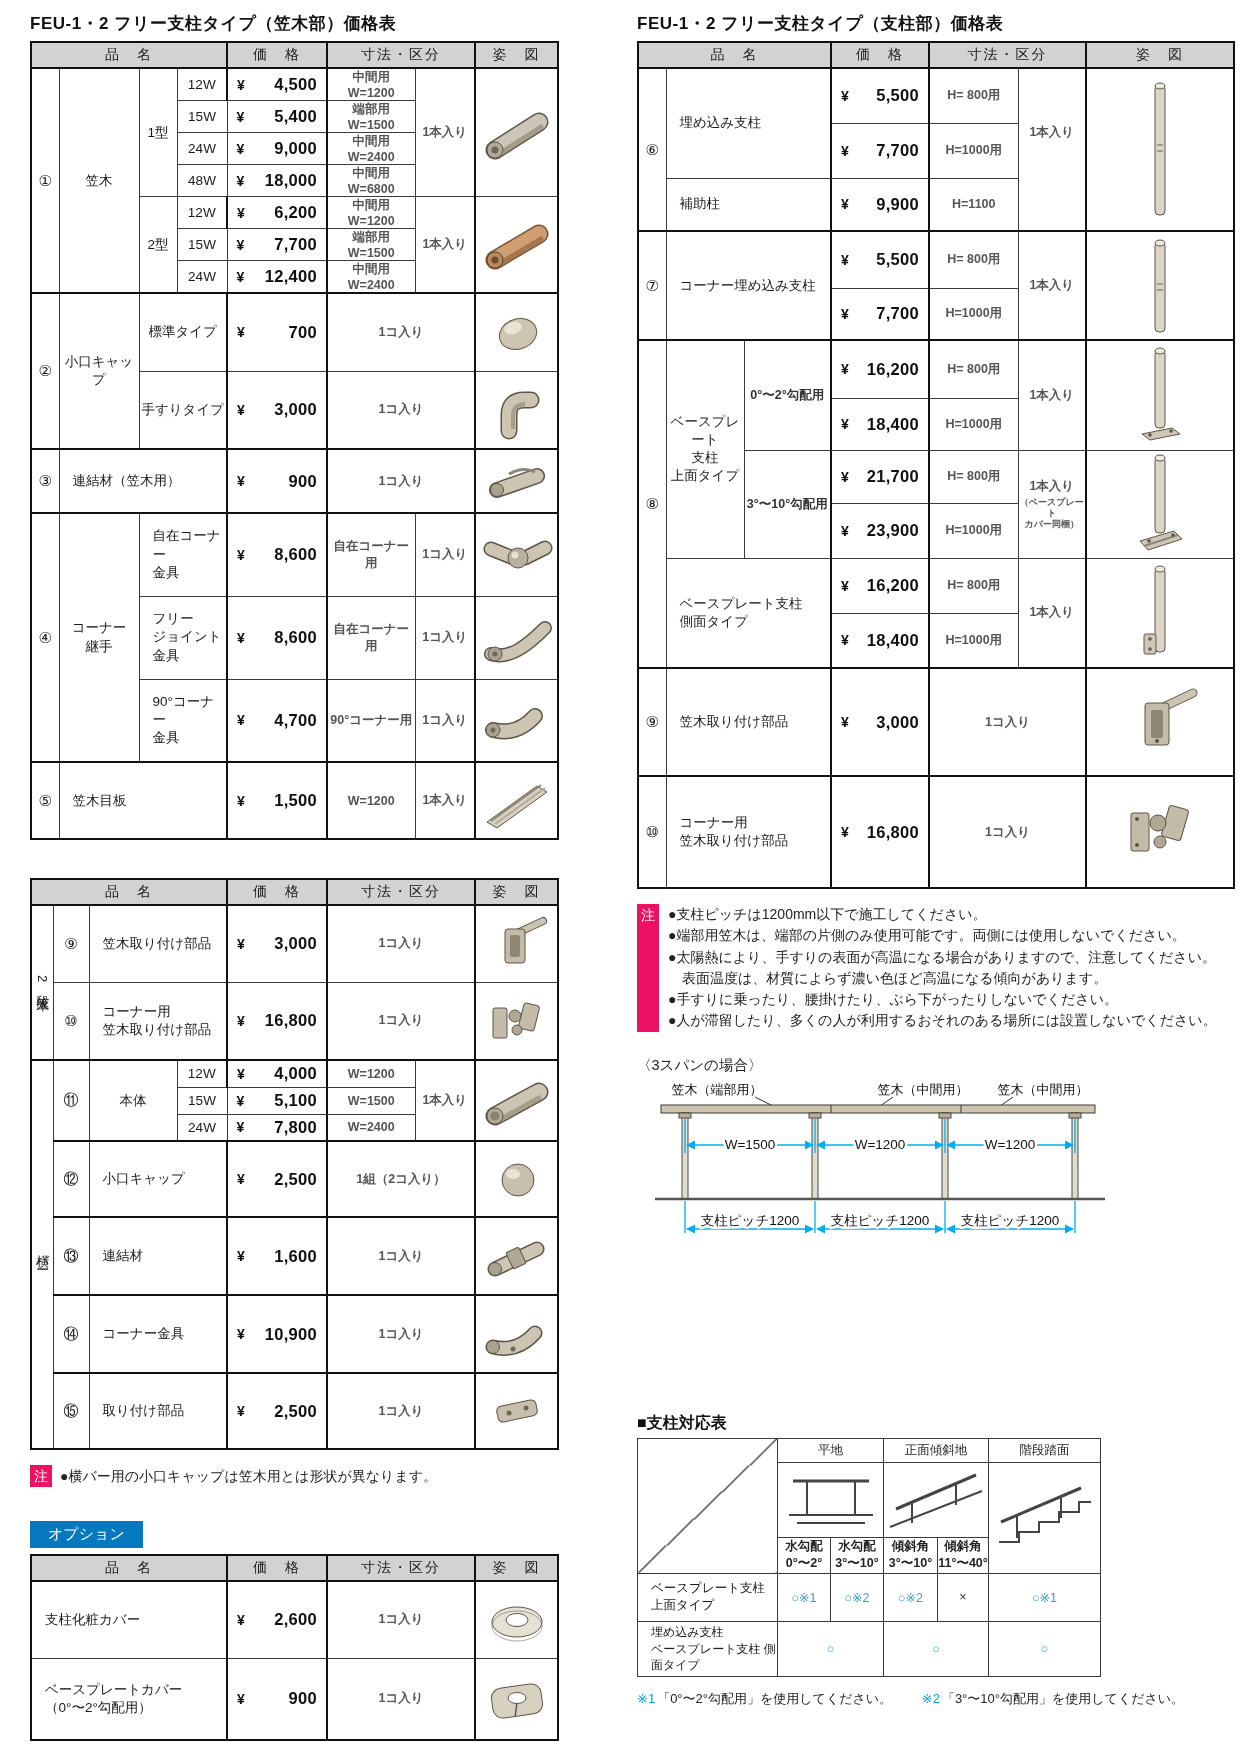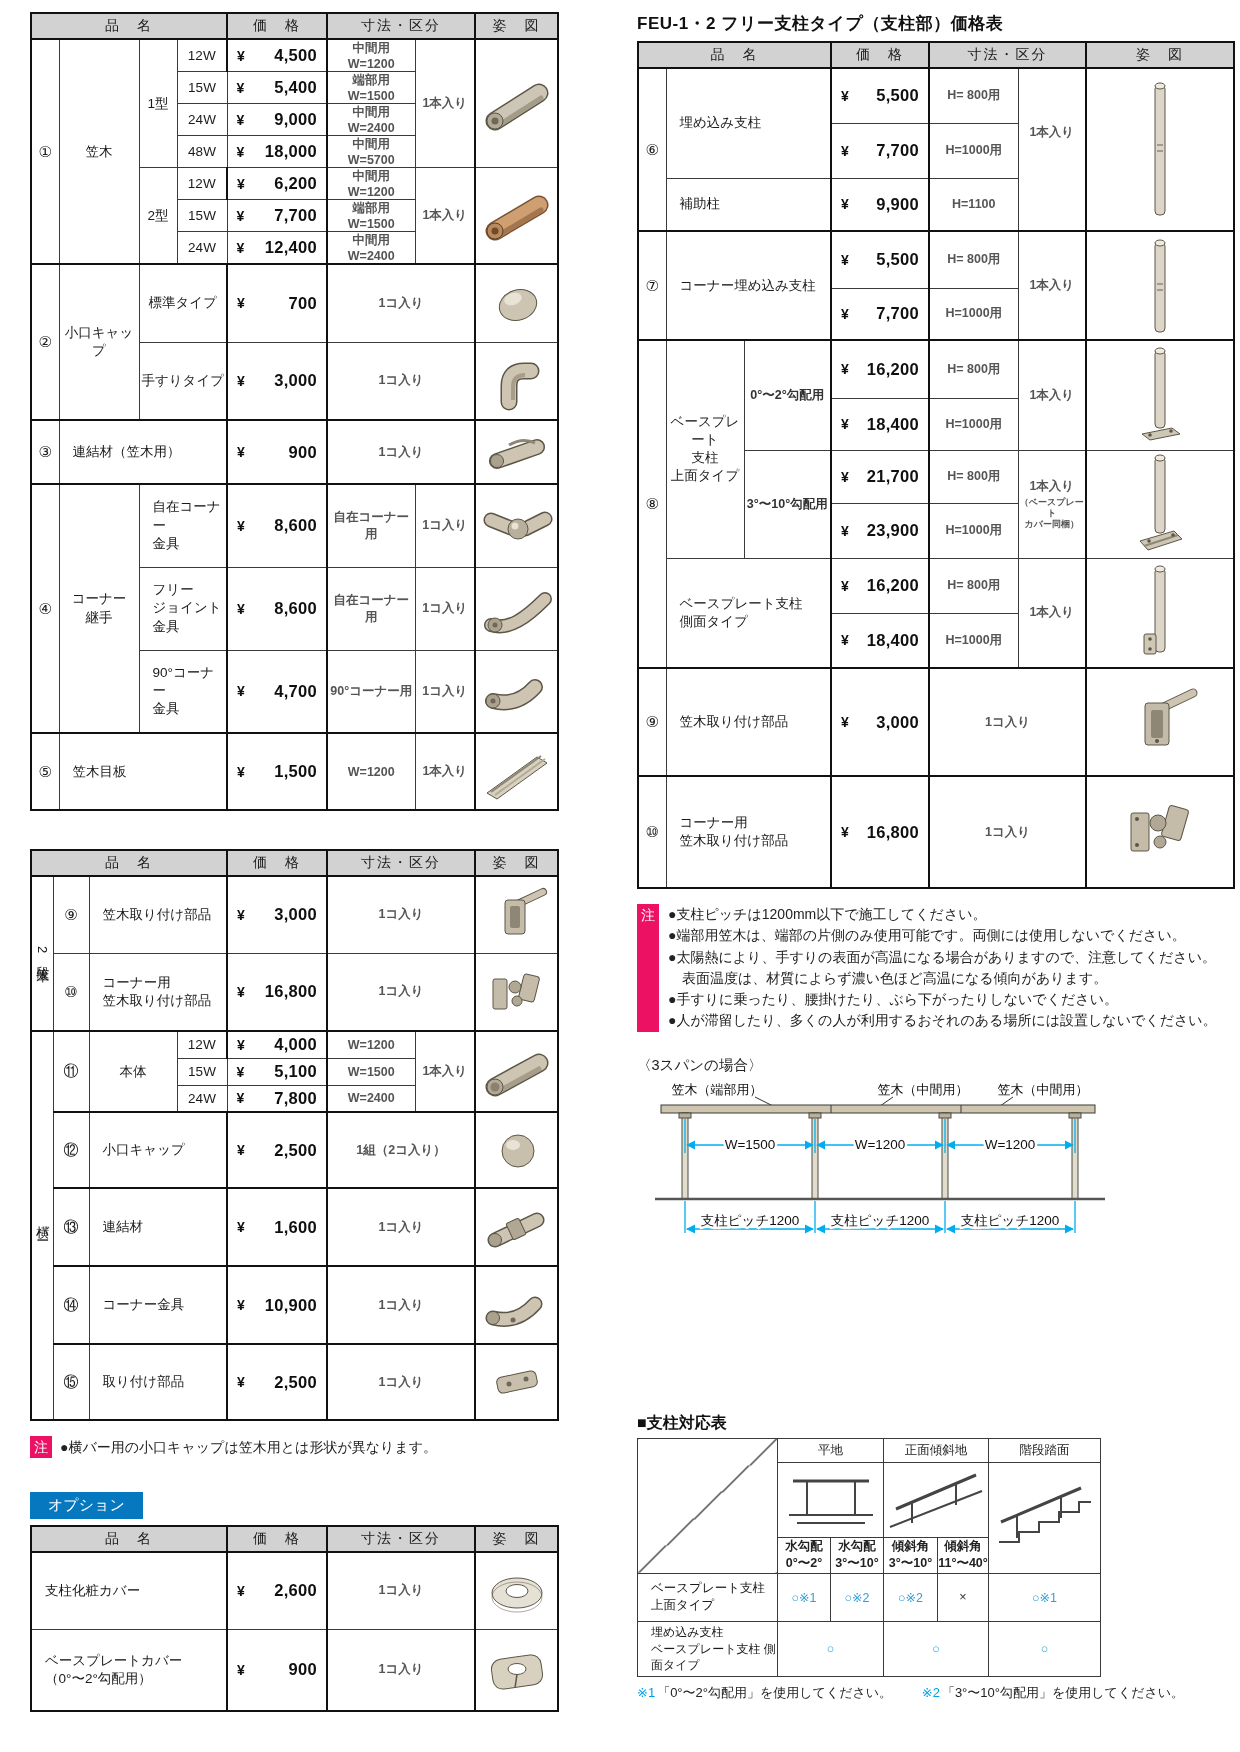--- a/index.html
+++ b/index.html
@@ -35,29 +35,30 @@
   .rnotes-bar{flex:0 0 22px;background:#ed1164;}
   .rnotes-bar .badge{width:22px;}
   .rnotes-list{margin-left:9px;font-size:14px;color:#222;line-height:1.52;width:560px;}
   .rnotes-list div{padding-left:1em;text-indent:-1em;}
   .span-title{font-size:14.5px;color:#222;margin-top:24px;}
   .sup-title{font-size:16px;font-weight:600;color:#111;}
   .sup-table td{font-size:12.5px;}
   .sup-table .corner{background:linear-gradient(to bottom right,transparent calc(50% - .7px),#444 calc(50% - .7px),#444 calc(50% + .7px),transparent calc(50% + .7px));}
   .mark-blue{color:#2f9fd8;font-size:14px;}
   .mark-x{color:#333;font-size:15px;}
-  .foot{font-size:13px;color:#222;margin-top:7px;}
+  .foot{font-size:13px;color:#222;margin-top:13px;}
   .foot .fm{color:#00a0e9;margin-right:2px;}
   .foot .seg{margin-right:26px;}
   svg text{font-family:"Liberation Sans","DejaVu Sans",sans-serif;}
 </style>
 </head>
 <body>
 
 <div class="col col-left">
+  <div class="doc-title">FEU-1・2 フリー支柱タイプ（笠木部）価格表</div>
 
   
   <table>
     <colgroup>
         <col style="width:28px">
         <col style="width:80px">
         <col style="width:38px">
         <col style="width:50px">
       <col style="width:100px">
         <col style="width:88px">
@@ -115,21 +116,21 @@
           <td class="tl spec">中間用 W=2400</td>
         </tr>
     <tr style="height:27px">
           <td class="tl">48W</td>
           <td class="tl vr">
             <div class="prc">
               <span class="y">¥</span>
               <span class="v">18,000</span>
             </div>
           </td>
-          <td class="tl spec">中間用 W=5700</td>
+          <td class="tl spec">中間用 W=6800</td>
         </tr>
     <tr style="height:27px">
       <td rowspan="3">2型</td>
       <td class="vr">12W</td>
       <td class="vr">
             <div class="prc">
               <span class="y">¥</span>
               <span class="v">6,200</span>
             </div>
           </td>

